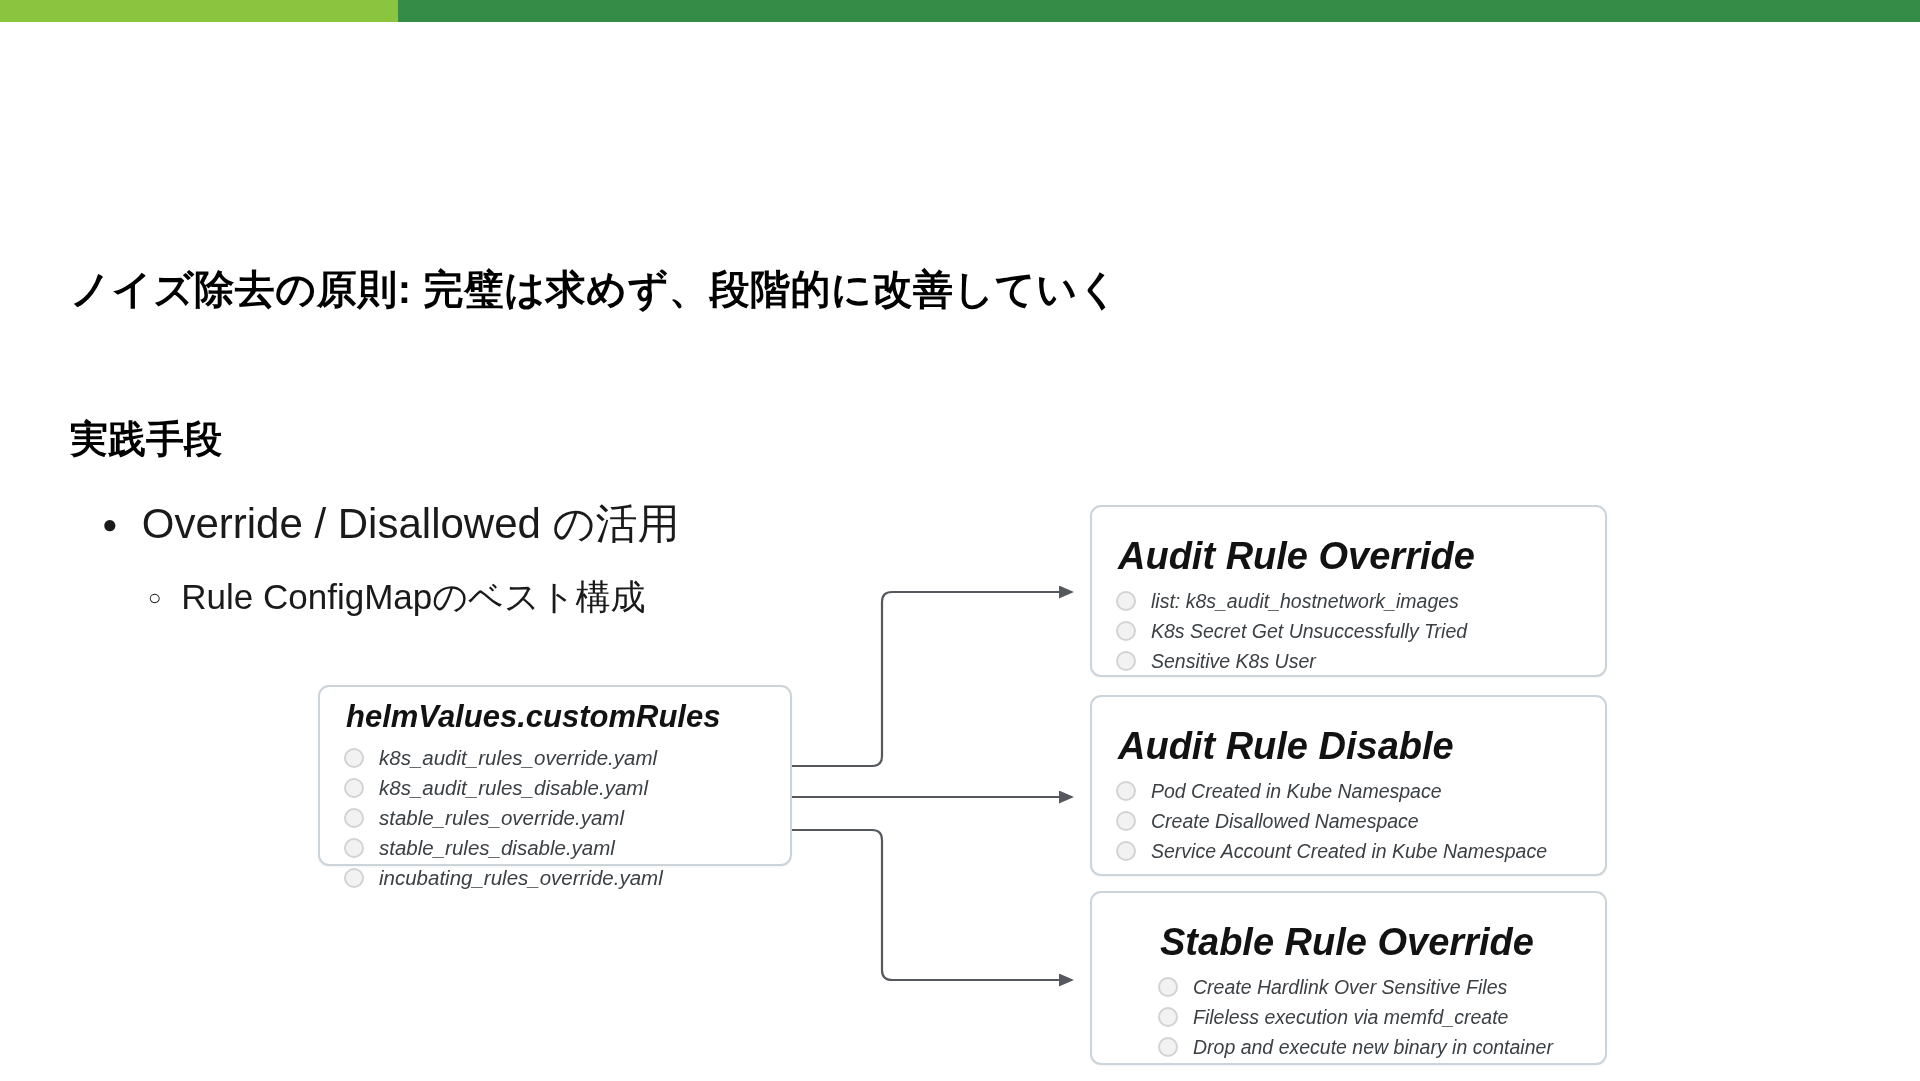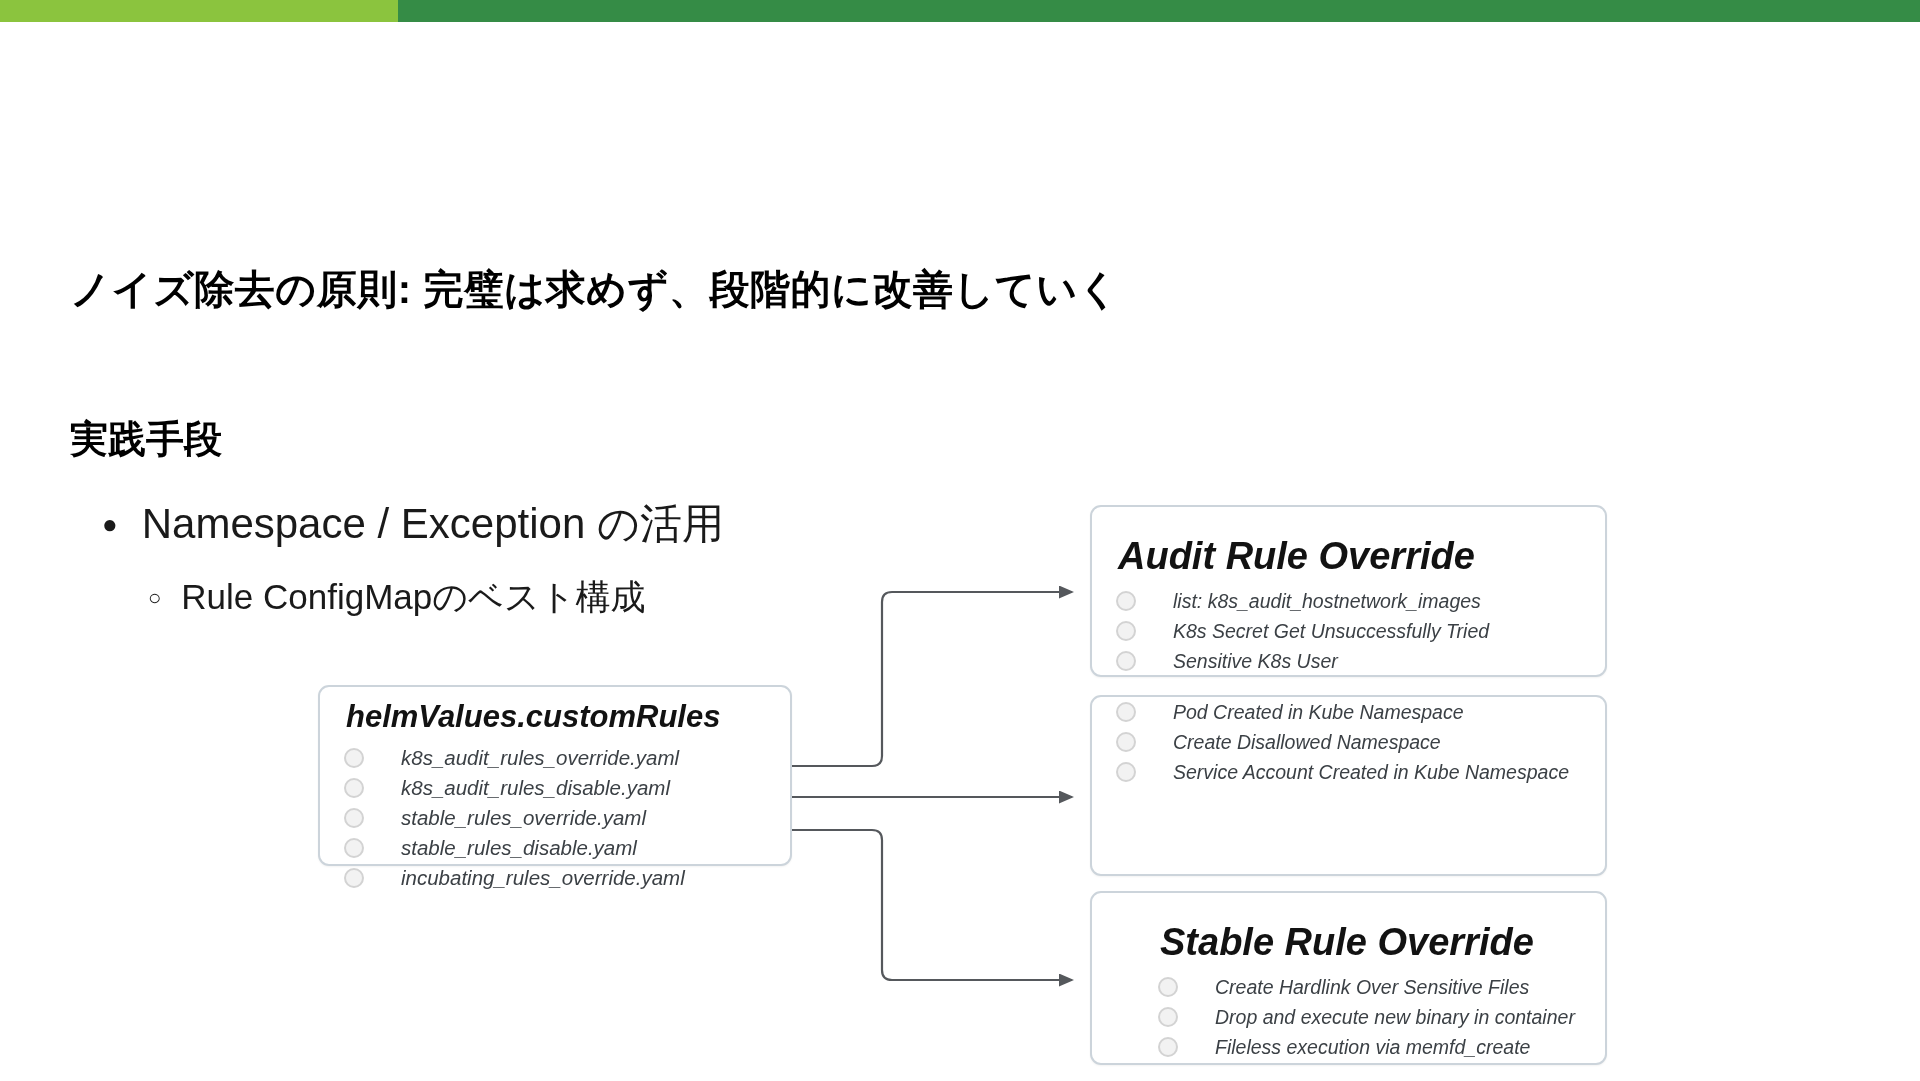--- a/index.html
+++ b/index.html
@@ -37,21 +37,21 @@
     position:absolute;background:#ffffff;border:2px solid #ccd4db;border-radius:11px;
     box-sizing:border-box;box-shadow:0 1px 2px rgba(0,0,0,0.05);
   }
   .dbox-title{
     font-style:italic;font-weight:bold;color:#121212;
     margin:12px 0 8px 26px;white-space:nowrap;
   }
   .source .dbox-title{font-size:31px;}
   .target .dbox-title{font-size:38px;margin-top:28px;}
   .ditem{
-    display:flex;align-items:center;padding-left:24px;height:30px;white-space:nowrap;gap:22px;
+    display:flex;align-items:center;padding-left:24px;height:30px;white-space:nowrap;
   }
   .circ{
     width:20px;height:20px;border-radius:50%;
     border:2px solid #d3d3d3;background:#f2f2f2;flex:0 0 auto;box-sizing:border-box;
   }
   .itxt{
     font-style:italic;color:#3b4045;margin-left:15px;
   }
   .source .itxt{font-size:20.5px;}
   .target .itxt{font-size:19.5px;}
@@ -65,21 +65,21 @@
 <div class="slide">
 
   <div class="bar bar-light"></div>
   <div class="bar bar-dark"></div>
 
   <div class="subtitle">ノイズ除去の原則: 完璧は求めず、段階的に改善していく</div>
   <div class="section-heading">実践手段</div>
 
   <div class="bullet bullet-l1">
     <span class="marker">●</span>
-    <span>Namespace / Exception の活用</span>
+    <span>Override / Disallowed の活用</span>
   </div>
   <div class="bullet bullet-l2">
     <span class="marker">○</span>
     <span>Rule ConfigMapのベスト構成</span>
   </div>
 
   <svg class="connectors" viewBox="0 0 1920 1081">
     <defs>
       <marker id="arrow" markerUnits="userSpaceOnUse" markerWidth="16" markerHeight="13" refX="13" refY="6.5" orient="auto">
         <path d="M0,0 L15,6.5 L0,13 Z" fill="#55585c"></path>
@@ -126,20 +126,21 @@
       <span class="circ"></span>
       <span class="itxt">K8s Secret Get Unsuccessfully Tried</span>
     </div>
     <div class="ditem">
       <span class="circ"></span>
       <span class="itxt">Sensitive K8s User</span>
     </div>
   </div>
 
   <div class="dbox target" style="left:1090px;top:695px;width:517px;height:181px;">
+    <div class="dbox-title">Audit Rule Disable</div>
     <div class="ditem">
       <span class="circ"></span>
       <span class="itxt">Pod Created in Kube Namespace</span>
     </div>
     <div class="ditem">
       <span class="circ"></span>
       <span class="itxt">Create Disallowed Namespace</span>
     </div>
     <div class="ditem">
       <span class="circ"></span>
@@ -148,21 +149,21 @@
   </div>
 
   <div class="dbox target" style="left:1090px;top:891px;width:517px;height:174px;padding-left:42px;">
     <div class="dbox-title">Stable Rule Override</div>
     <div class="ditem">
       <span class="circ"></span>
       <span class="itxt">Create Hardlink Over Sensitive Files</span>
     </div>
     <div class="ditem">
       <span class="circ"></span>
-      <span class="itxt">Drop and execute new binary in container</span>
+      <span class="itxt">Fileless execution via memfd_create</span>
     </div>
     <div class="ditem">
       <span class="circ"></span>
-      <span class="itxt">Fileless execution via memfd_create</span>
+      <span class="itxt">Drop and execute new binary in container</span>
     </div>
   </div>
 
 </div>
 
 </body></html>

